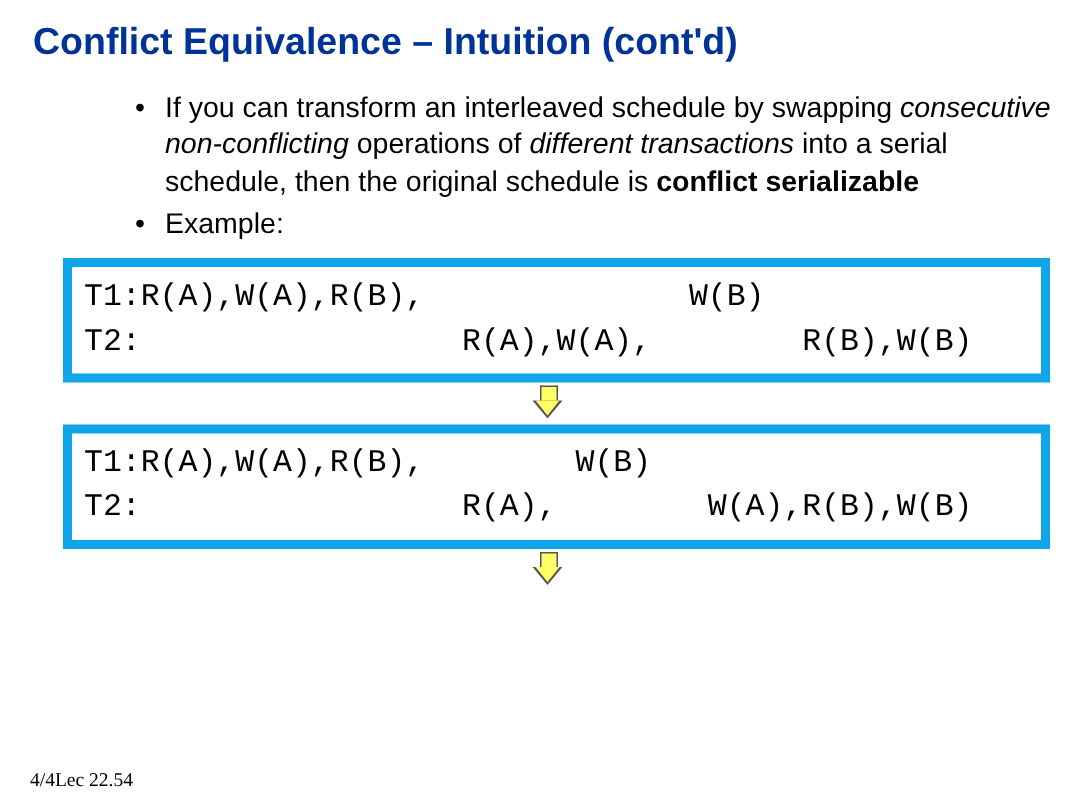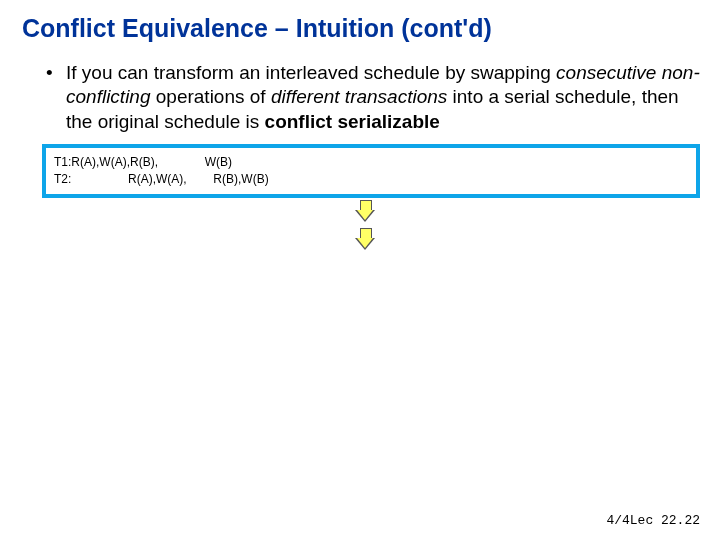--- a/index.html
+++ b/index.html
@@ -31,35 +31,36 @@
     margin: 0 0 10px 0;
     padding-left: 44px;
     list-style: none;
   }
   ul.bullets li {
     position: relative;
     margin-bottom: 4px;
     line-height: 1.28;
     font-size: 19px;
     font-family: "Trebuchet MS", Verdana, Arial, sans-serif;
+    margin-left: 44px;
   }
   ul.bullets li::before {
     content: "•";
     position: absolute;
     left: -20px;
     top: 0;
   }
   .it { font-style: italic; }
   .bld { font-weight: bold; }
   .box {
-    border: 4px solid #0ea5e9;
+    border: 6px solid #0ea5e9;
     padding: 6px 8px 6px 8px;
     margin: 0 8px 0 20px;
-    font-family: Liberation Sans, sans-serif;
-    font-size: 12px;
+    font-family: Liberation Mono, monospace;
+    font-size: 21px;
     white-space: pre;
     line-height: 1.4;
   }
   .arrow-wrap {
     text-align: center;
     height: 28px;
     position: relative;
   }
   .arrow {
     display: inline-block;
@@ -98,53 +99,56 @@
     border-right: 8px solid transparent;
     border-top: 10px solid #ffff66;
   }
   .footer {
     position: absolute;
     bottom: 8px;
     left: 0;
     right: 0;
     padding: 0 20px;
     font-size: 13px;
-    font-family: Liberation Mono, monospace;
+    font-family: Liberation Serif, serif;
     display: flex;
-    justify-content: flex-end;
+    justify-content: flex-start;
   }
 </style>
 </head>
 <body>
 
 <div class="slide">
 
   <div class="title">Conflict Equivalence – Intuition  (cont'd)</div>
 
   <ul class="bullets">
     <li>
       <span>If you can transform an interleaved schedule by swapping </span><span class="it">consecutive non-conflicting</span><span> operations of </span><span class="it">different transactions</span><span> into a serial schedule, then the original schedule is </span><span class="bld">conflict serializable</span>
     </li>
+    <li>Example:</li>
   </ul>
 
   <div class="box"><span>T1:R(A),W(A),R(B),              W(B)</span>
 <span>T2:                 R(A),W(A),        R(B),W(B)</span></div>
 
   <div class="arrow-wrap">
     <span class="arrow">
       <span class="shaft"></span><span class="head"></span><span class="head-fill"></span>
     </span>
   </div>
 
+  <div class="box"><span>T1:R(A),W(A),R(B),        W(B)</span>
+<span>T2:                 R(A),        W(A),R(B),W(B)</span></div>
 
   <div class="arrow-wrap">
     <span class="arrow">
       <span class="shaft"></span><span class="head"></span><span class="head-fill"></span>
     </span>
   </div>
 
 
   <div class="footer">
     <span>4/4</span>
-    <span>Lec 22.22</span>
+    <span>Lec 22.54</span>
   </div>
 
 </div>
 
 </body></html>

